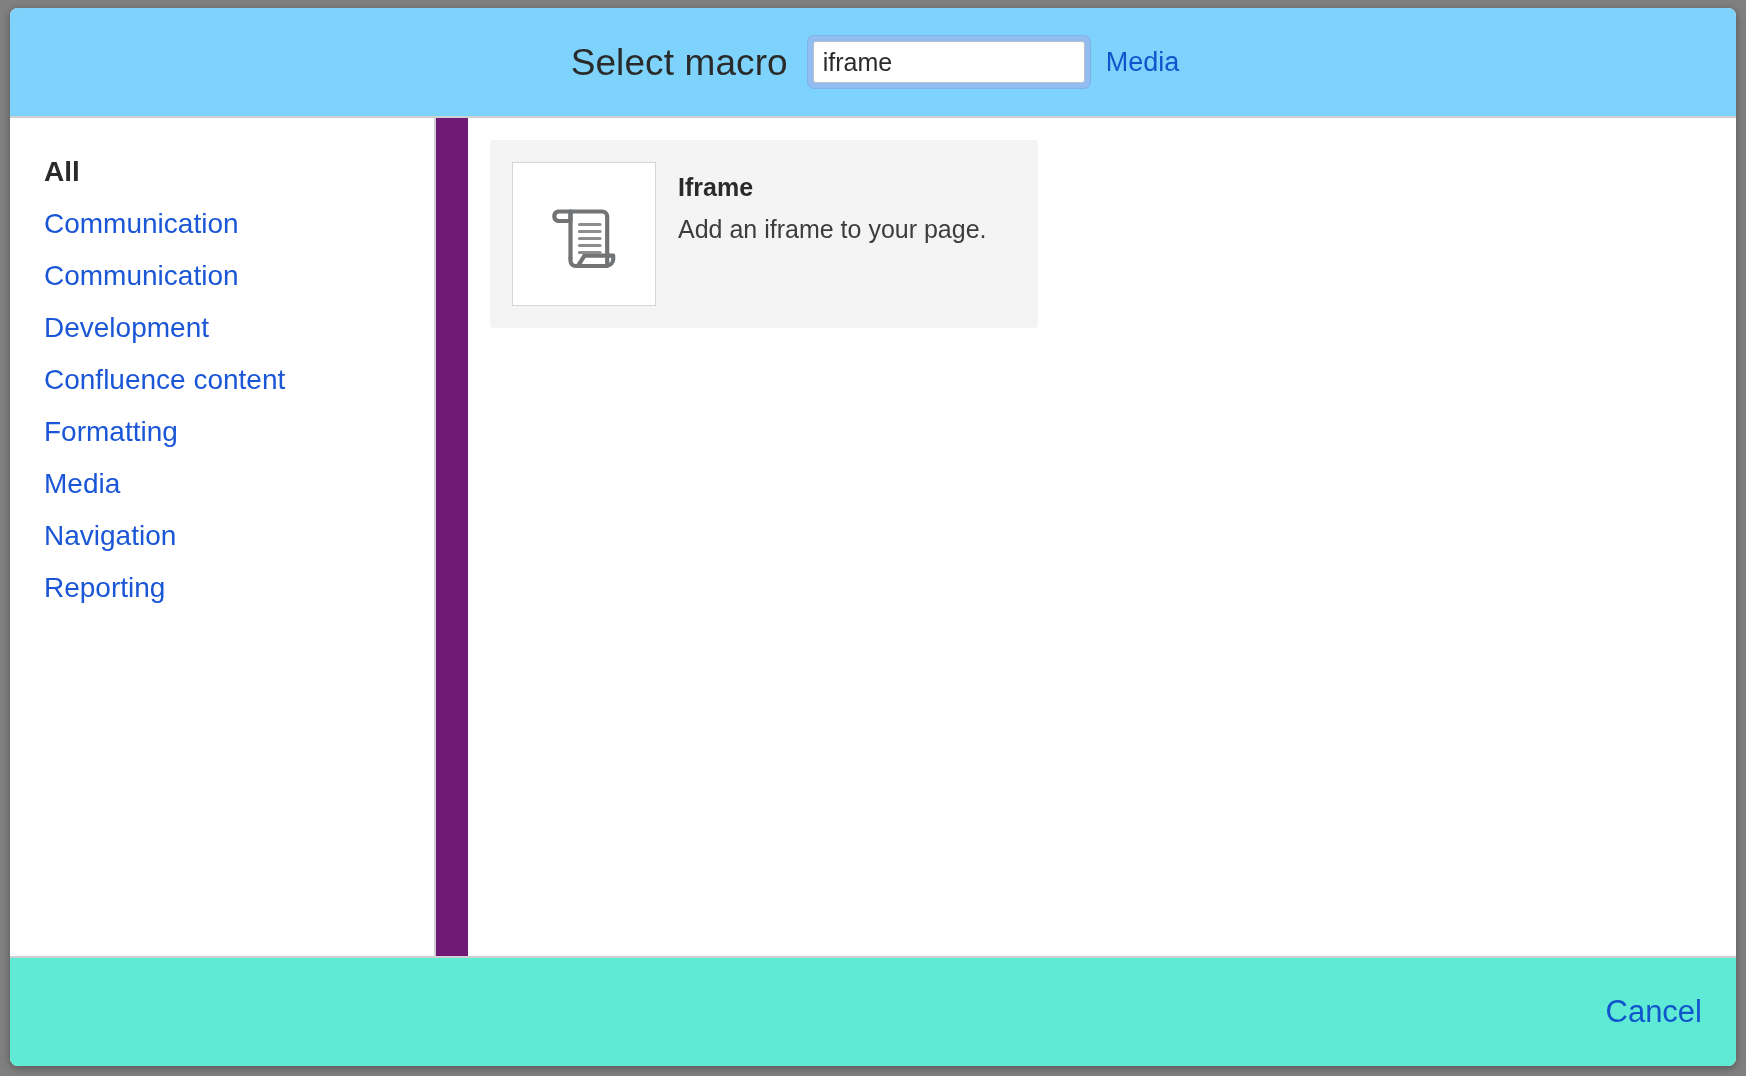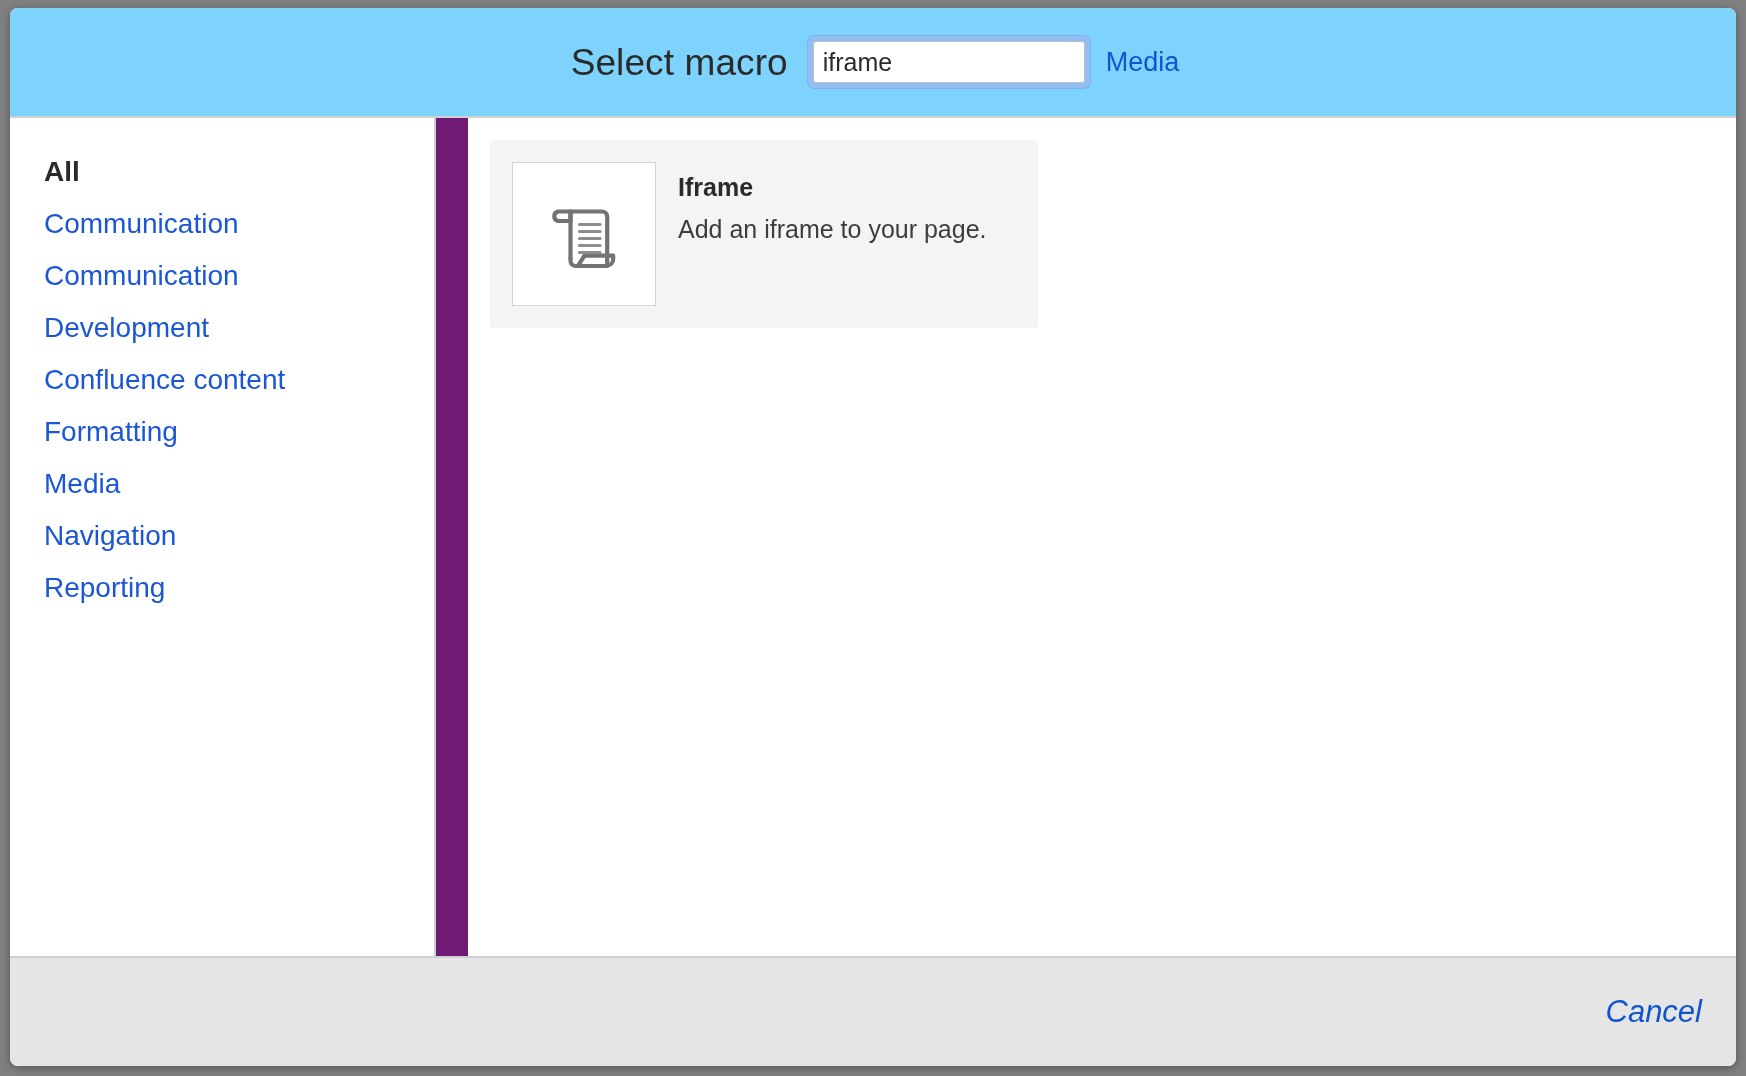--- a/index.html
+++ b/index.html
@@ -160,28 +160,27 @@
     color: #3b3d3e;
     line-height: 1.35;
     margin-top: 10px;
     white-space: nowrap;
   }
 
   
   .dialog-footer {
     flex: 0 0 110px;
     height: 110px;
-    background: #e5e5e5;
+    background: #5eead4;
     border-top: 2px solid #cfd0d1;
     display: flex;
     align-items: center;
     justify-content: flex-end;
     padding: 0 34px;
     box-sizing: border-box;
-    font-style: italic;
   }
   .cancel-link {
     font-size: 31px;
     color: #1155cc;
     text-decoration: none;
     cursor: pointer;
   }
 </style>
 </head>
 <body>

